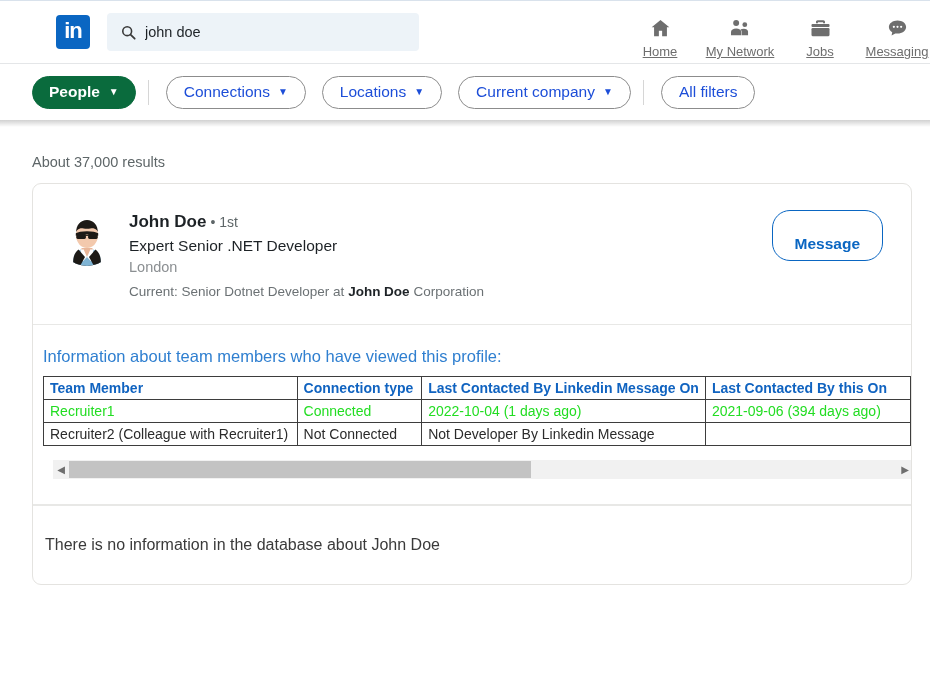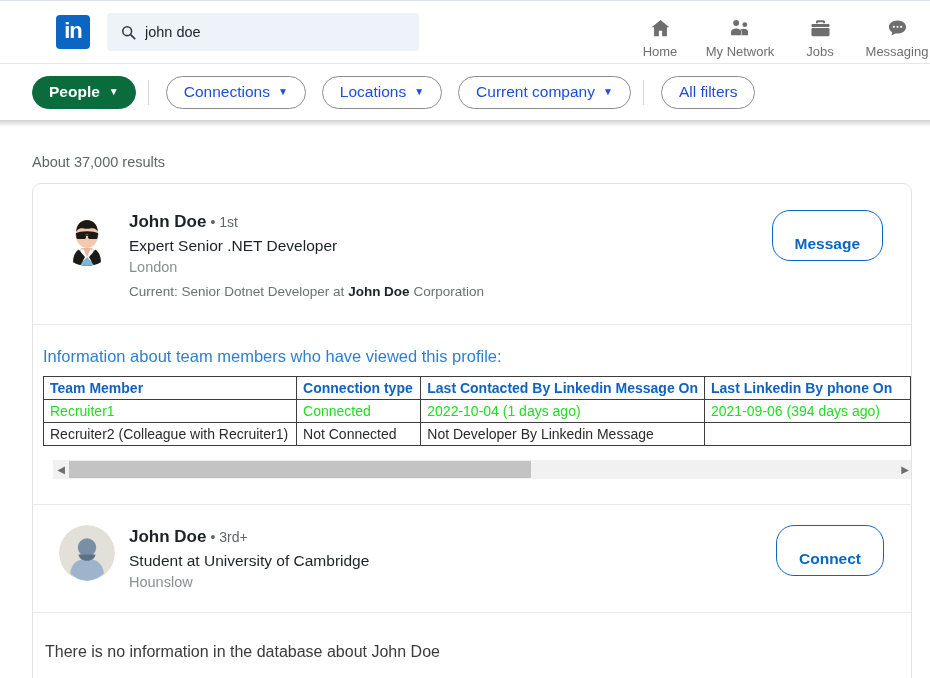--- a/index.html
+++ b/index.html
@@ -45,21 +45,21 @@
     width: 240px; padding: 0;
   }
   .nav { margin-left: auto; display: flex; align-items: flex-end; height: 64px; padding-bottom: 5px; }
   .nav-item {
     width: 80px; display: flex; flex-direction: column;
     align-items: center; justify-content: flex-end;
     color: #6e6e6e; cursor: pointer;
   }
   .nav-item:last-child { width: 74px; margin-right: -4px; }
   .nav-ico { height: 26px; display:flex; align-items:center; justify-content:center; }
-  .nav-label { font-size: 13px; margin-top: 3px; color: #6e6e6e; white-space: nowrap; }
+  .nav-label { font-size: 13px; margin-top: 3px; color: #6e6e6e; white-space: nowrap; text-decoration: underline; }
 
   
   .filterbar {
     position: absolute; top: 64px; left: 0; width: 930px; height: 56px;
     background: #ffffff; display: flex; align-items: center;
   }
   .filter-shadow {
     position: absolute; top: 120px; left: 0; width: 930px; height: 7px;
     background: linear-gradient(to bottom, rgba(0,0,0,0.18), rgba(0,0,0,0.0));
   }
@@ -288,21 +288,21 @@
 
       <div class="team-sec">
         <div class="team-title">Information about team members who have viewed this profile:</div>
 
         <table class="ttable">
           <thead>
             <tr>
               <th class="col-member">Team Member</th>
               <th class="col-type">Connection type</th>
               <th class="col-msg">Last Contacted By Linkedin Message On</th>
-              <th class="col-phone">Last Linkedin By phone On</th>
+              <th class="col-phone">Last Contacted By this On</th>
             </tr>
           </thead>
           <tbody>
             <tr class="green">
               <td>Recruiter1</td>
               <td>Connected</td>
               <td>2022-10-04 (1 days ago)</td>
               <td>2021-09-06 (394 days ago)</td>
             </tr>
             <tr>
@@ -316,38 +316,20 @@
 
         <div class="hscroll">
           <span class="arrow left">◀</span>
           <span class="thumb"></span>
           <span class="arrow right">▶</span>
         </div>
       </div>
 
       <div class="card-divider"></div>
 
-      <div class="profile-row second">
-        <div class="avatar">
-          <svg viewBox="0 0 56 56" width="56" height="56">
-            <circle cx="28" cy="28" r="28" fill="#e3e0da"></circle>
-            <circle cx="28" cy="22.5" r="9.2" fill="#788fa5"></circle>
-            <path d="M28 33.5c10 0 16.4 6.6 16.8 15.1A27.9 27.9 0 0 1 28 56a27.9 27.9 0 0 1-16.8-7.4C11.6 40.1 18 33.5 28 33.5z" fill="#9db4cc"></path>
-            <path d="M19.6 29.4h16.8c0 3.6-3.8 6.3-8.4 6.3s-8.4-2.7-8.4-6.3z" fill="#5d7183"></path>
-          </svg>
-        </div>
-        <div class="pinfo">
-          <div>
-            <span class="pname">John Doe</span><span class="pdeg">• 3rd+</span>
-          </div>
-          <div class="ptitle">Student at University of Cambridge</div>
-          <div class="ploc">Hounslow</div>
-        </div>
-        <button class="act-btn">Connect</button>
-      </div>
 
       <div class="card-divider bare"></div>
 
       <div class="no-info-sec">
         <div class="no-info">There is no information in the database about John Doe</div>
       </div>
 
     </div>
   </div>
 </div>

